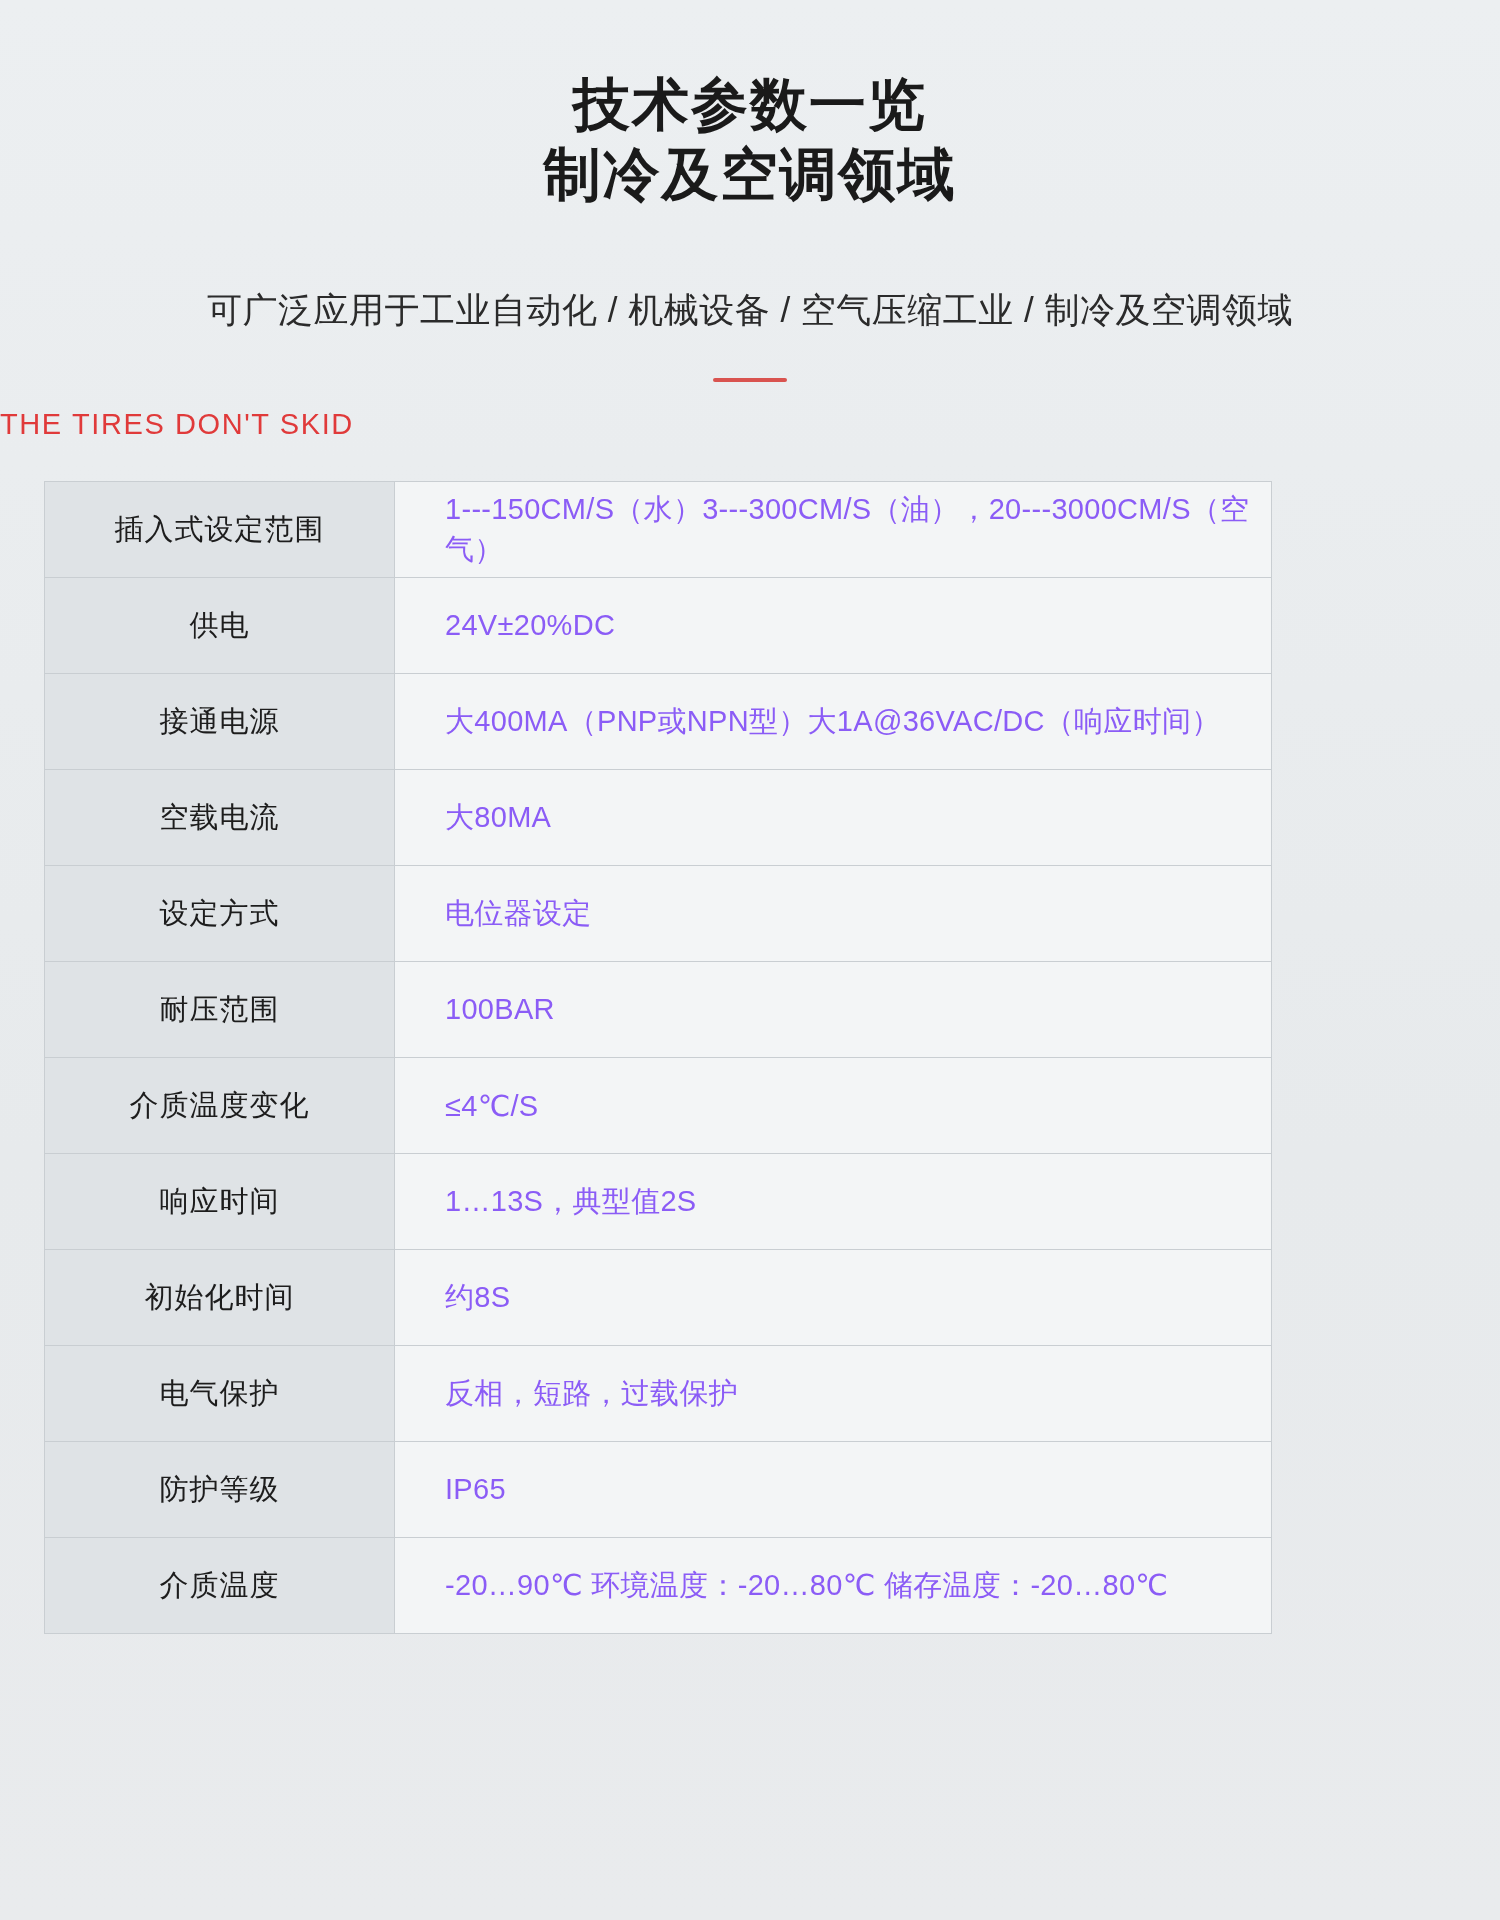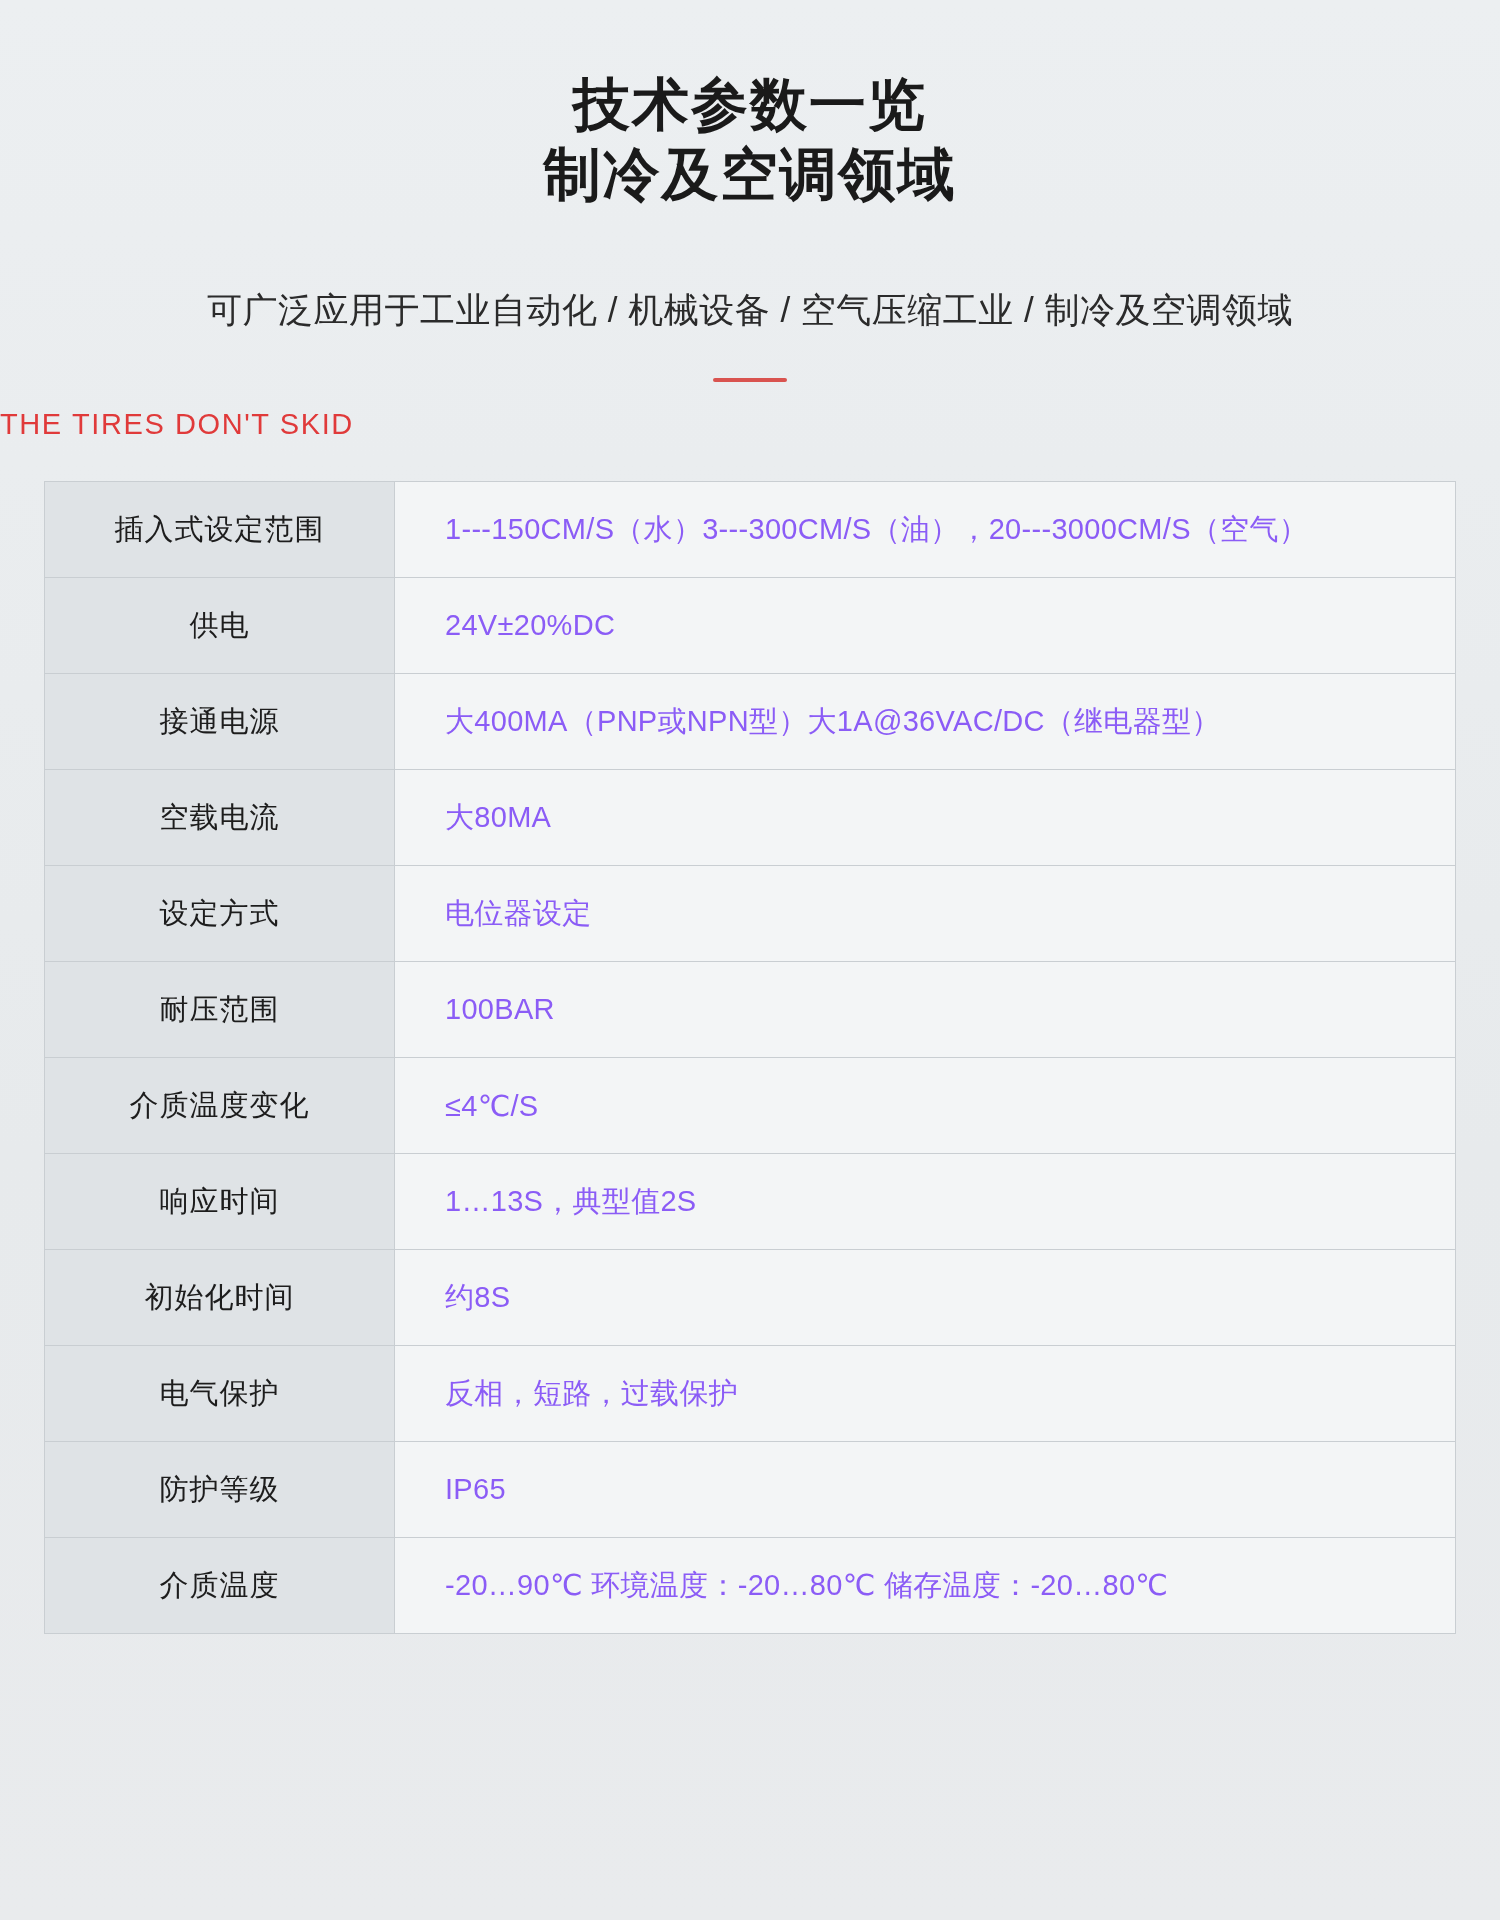--- a/index.html
+++ b/index.html
@@ -49,21 +49,21 @@
   .eng-title {
     margin-top: 26px;
     text-align: left;
     font-size: 29px;
     color: #e03a3a;
     letter-spacing: 1.6px;
     font-weight: 500;
   }
   .spec-table {
     margin: 40px 44px 0 44px;
-    width: 1412px;
+    width: 1228px;
     border-collapse: collapse;
     table-layout: fixed;
     background: #f2f4f5;
     border-top: 1px solid #c9ced2;
     border-left: 1px solid #c9ced2;
   }
   .spec-table tr {
     height: 96px;
   }
   .spec-table td {
@@ -105,21 +105,21 @@
       <tr>
         <td class="label-cell">插入式设定范围</td>
         <td class="value-cell">1---150CM/S（水）3---300CM/S（油），20---3000CM/S（空气）</td>
       </tr>
       <tr>
         <td class="label-cell">供电</td>
         <td class="value-cell">24V±20%DC</td>
       </tr>
       <tr>
         <td class="label-cell">接通电源</td>
-        <td class="value-cell">大400MA（PNP或NPN型）大1A@36VAC/DC（继电器型）</td>
+        <td class="value-cell">大400MA（PNP或NPN型）大1A@36VAC/DC（响应时间）</td>
       </tr>
       <tr>
         <td class="label-cell">空载电流</td>
         <td class="value-cell">大80MA</td>
       </tr>
       <tr>
         <td class="label-cell">设定方式</td>
         <td class="value-cell">电位器设定</td>
       </tr>
       <tr>

